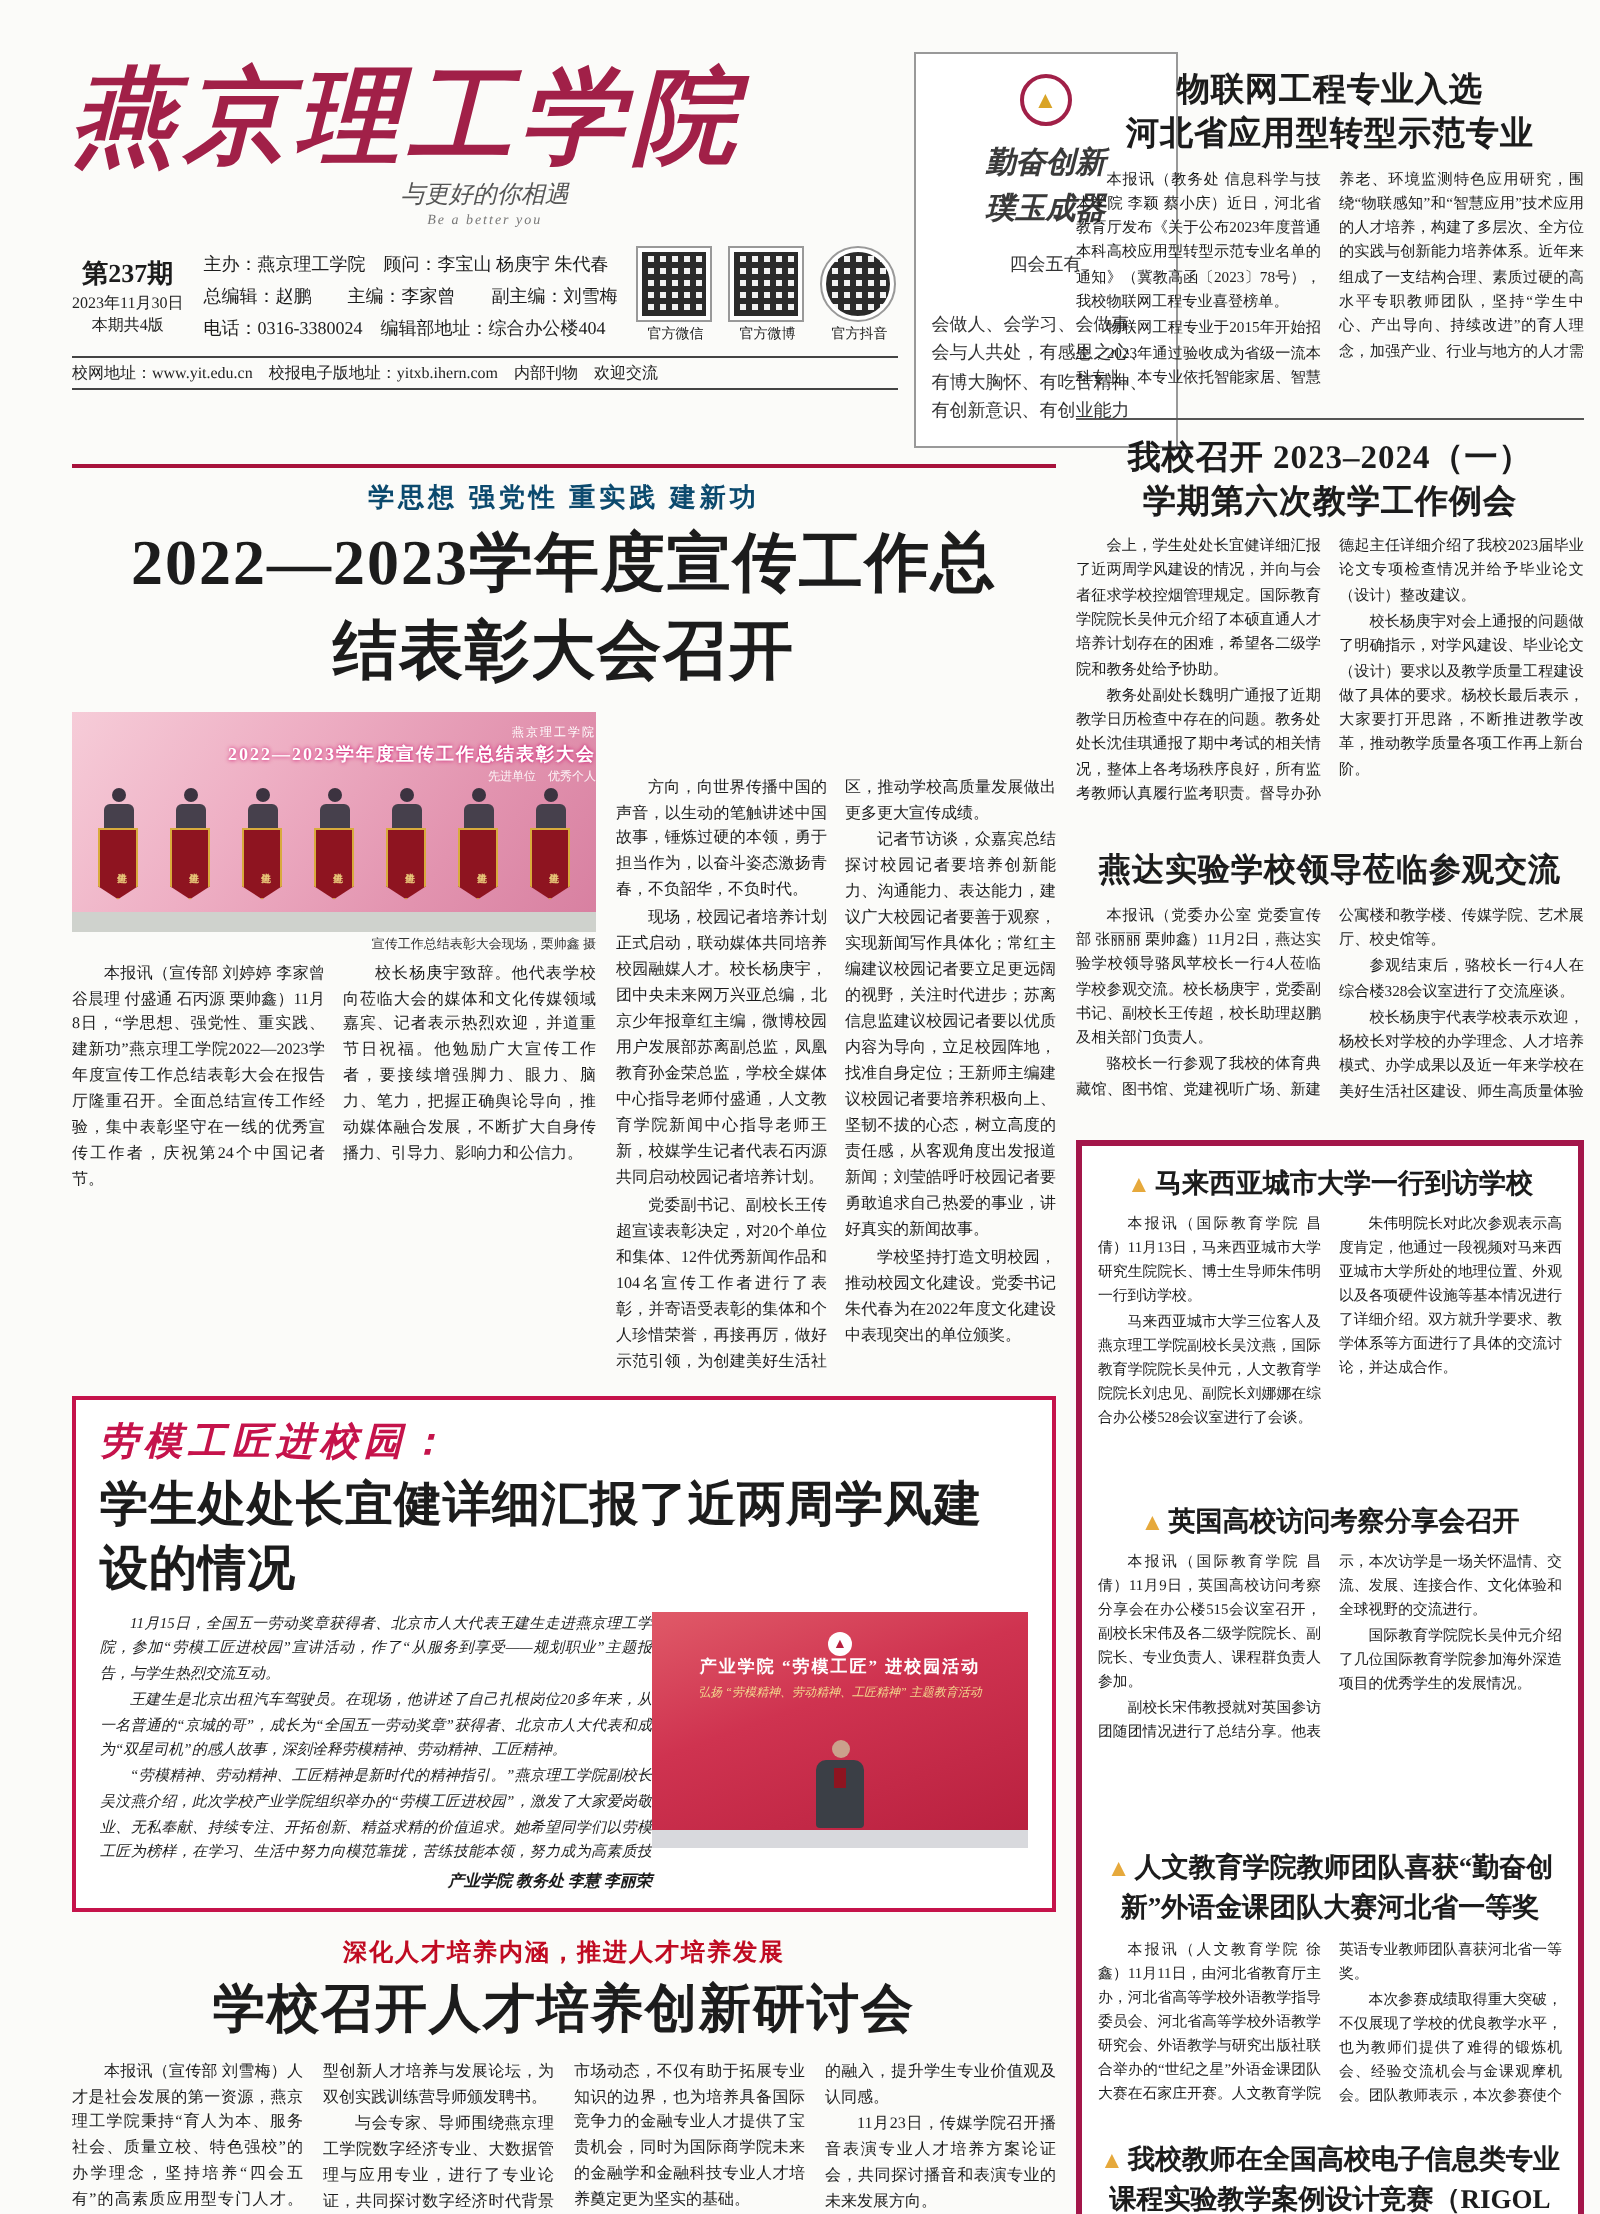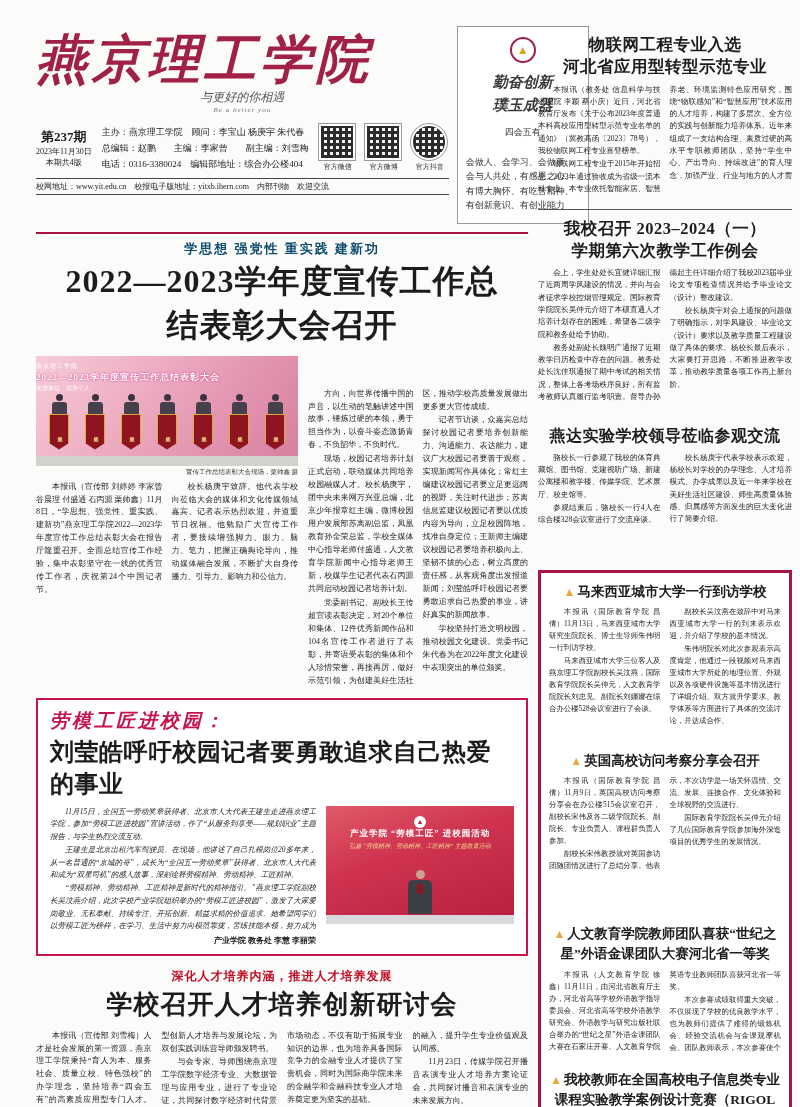--- a/index.html
+++ b/index.html
@@ -66,21 +66,21 @@
   .cols2 { column-count:2; column-gap:9px; }
   .cols4 { column-count:4; column-gap:10px; }
 
   
   .main-art { display:flex; gap:10px; }
   .main-left { width:262px; flex-shrink:0; }
   .photo1 {
     width:262px; height:110px; position:relative; overflow:hidden;
     background:linear-gradient(125deg,#f6ccd8 0%,#eeafc4 35%,#e293af 70%,#d77fa0 100%);
   }
-  .photo1 .ban { text-align:left; color:#fff; }
+  .photo1 .ban { text-align:right; color:#fff; }
   .photo1 .b0 { font-size:6px; margin-top:6px; letter-spacing:1px; }
   .photo1 .b1 { font-size:9px; font-weight:bold; letter-spacing:1px; text-shadow:0 0 2px #c06; }
   .photo1 .b2 { font-size:6px; opacity:.9; }
   .people { position:absolute; left:10px; right:10px; top:38px; display:flex; justify-content:space-between; }
   .person { width:26px; display:flex; flex-direction:column; align-items:center; }
   .person .head { width:7px; height:7px; border-radius:50%; background:#3c3340; }
   .person .torso { width:15px; height:14px; border-radius:3px 3px 0 0; background:#46404c; margin-top:1px; }
   .pennant { width:20px; height:36px; background:#8e1420; border:1px solid #d8ab3c;
     clip-path:polygon(0 0,100% 0,100% 82%,50% 100%,0 82%); margin-top:-2px;
     display:flex; align-items:center; justify-content:center; }
@@ -88,24 +88,24 @@
   .floor1 { position:absolute; bottom:0; left:0; right:0; height:10px; background:#cfd2cd; }
   .caption { font-size:6.5px; color:#333; text-align:right; margin:2px 0 4px; }
   .main-right { width:220px;margin-top:32px; }
   .main-left .under { height:186px; }
   .main-right .btxt { height:300px; }
 
   
   .labor-box { border:2px solid #c5134b; background:#fff; margin-top:10px; padding:8px 12px 8px; }
   .labor-script { font-style:italic; font-weight:bold; color:#c5134b; font-size:19px; letter-spacing:3px; }
   .labor-head { font-weight:bold; font-size:24px; letter-spacing:.5px; margin:2px 0 6px; }
-  .labor-flex { display:flex; gap:10px; }
+  .labor-flex { display:flex; }
   .labor-text { flex:1; font-style:italic; font-size:7.5px; line-height:1.7; text-align:justify; height:126px; overflow:hidden; }
   .labor-text p { text-indent:2em; }
-  .labor-byline { text-align:right; font-weight:bold; font-size:8px; margin-top:3px; }
+  .labor-byline { text-align:right; font-weight:bold; font-style:italic; font-size:8px; margin-top:3px; }
   .photo2 { width:188px; height:118px; flex-shrink:0; position:relative; overflow:hidden;
     background:linear-gradient(160deg,#e05a68 0%,#cf3350 40%,#b71f3e 100%); }
   .photo2 .ban { text-align:center; margin-top:10px; }
   .photo2 .b1 { color:#fff; font-weight:bold; font-size:8.5px; letter-spacing:1px; }
   .photo2 .b2 { color:#f3d98d; font-size:6px; font-style:italic; margin-top:2px; }
   .photo2 .logo { width:12px; height:12px; border-radius:50%; background:#fff; margin:4px auto 0;
      display:flex;align-items:center;justify-content:center;color:#b71f3e;font-size:7px;}
   .figure2 { position:absolute; left:50%; transform:translateX(-50%); bottom:10px; width:30px; }
   .figure2 .head { width:9px;height:9px;border-radius:50%;background:#caa18c;margin:0 auto; }
   .figure2 .body { width:24px;height:34px;border-radius:5px 5px 2px 2px;background:#3b3f46;margin:1px auto 0;position:relative; }
@@ -265,21 +265,21 @@
               <p>党委副书记、副校长王传超宣读表彰决定，对20个单位和集体、12件优秀新闻作品和104名宣传工作者进行了表彰，并寄语受表彰的集体和个人珍惜荣誉，再接再厉，做好示范引领，为创建美好生活社区，推动学校高质量发展做出更多更大宣传成绩。</p>
               <p>记者节访谈，众嘉宾总结探讨校园记者要培养创新能力、沟通能力、表达能力，建议广大校园记者要善于观察，实现新闻写作具体化；常红主编建议校园记者要立足更远阔的视野，关注时代进步；苏离信息监建议校园记者要以优质内容为导向，立足校园阵地，找准自身定位；王新师主编建议校园记者要培养积极向上、坚韧不拔的心态，树立高度的责任感，从客观角度出发报道新闻；刘莹皓呼吁校园记者要勇敢追求自己热爱的事业，讲好真实的新闻故事。</p>
               <p>学校坚持打造文明校园，推动校园文化建设。党委书记朱代春为在2022年度文化建设中表现突出的单位颁奖。</p>
             </div>
         </div>
       </div>
     </div>
 
     <div class="labor-box">
       <div class="labor-script">劳模工匠进校园：</div>
-      <div class="labor-head">刘莹皓呼吁校园记者要勇敢追求自己热爱的事业</div>
+      <div class="labor-head">学生处处长宜健详细汇报了近两周学风建设的情况</div>
       <div class="labor-flex">
         <div style="flex:1;min-width:0;">
           <div class="labor-text">
               <p>11月15日，全国五一劳动奖章获得者、北京市人大代表王建生走进燕京理工学院，参加“劳模工匠进校园”宣讲活动，作了“从服务到享受——规划职业”主题报告，与学生热烈交流互动。</p>
               <p>王建生是北京出租汽车驾驶员。在现场，他讲述了自己扎根岗位20多年来，从一名普通的“京城的哥”，成长为“全国五一劳动奖章”获得者、北京市人大代表和成为“双星司机”的感人故事，深刻诠释劳模精神、劳动精神、工匠精神。</p>
               <p>“劳模精神、劳动精神、工匠精神是新时代的精神指引。”燕京理工学院副校长吴汶燕介绍，此次学校产业学院组织举办的“劳模工匠进校园”，激发了大家爱岗敬业、无私奉献、持续专注、开拓创新、精益求精的价值追求。她希望同学们以劳模工匠为榜样，在学习、生活中努力向模范靠拢，苦练技能本领，努力成为高素质技术技能型人才，以实际行动成就梦想、报效祖国。</p>
             </div>
           <div class="labor-byline">产业学院 教务处 李慧 李丽荣</div>
         </div>
         <div class="photo2">
@@ -335,46 +335,46 @@
       <div class="btxt cols2 h-meet">
           <p>会上，学生处处长宜健详细汇报了近两周学风建设的情况，并向与会者征求学校控烟管理规定。国际教育学院院长吴仲元介绍了本硕直通人才培养计划存在的困难，希望各二级学院和教务处给予协助。</p>
           <p>教务处副处长魏明广通报了近期教学日历检查中存在的问题。教务处处长沈佳琪通报了期中考试的相关情况，整体上各考场秩序良好，所有监考教师认真履行监考职责。督导办孙德起主任详细介绍了我校2023届毕业论文专项检查情况并给予毕业论文（设计）整改建议。</p>
           <p>校长杨庚宇对会上通报的问题做了明确指示，对学风建设、毕业论文（设计）要求以及教学质量工程建设做了具体的要求。杨校长最后表示，大家要打开思路，不断推进教学改革，推动教学质量各项工作再上新台阶。</p>
         </div>
     </div>
 
     <div class="r-art">
       <div class="r-head small">燕达实验学校领导莅临参观交流</div>
       <div class="btxt cols2 h-yanda">
+          <p>本报讯（党委办公室 党委宣传部 张丽丽 栗帅鑫）11月2日，燕达实验学校领导骆凤苹校长一行4人莅临学校参观交流。校长杨庚宇，党委副书记、副校长王传超，校长助理赵鹏及相关部门负责人。</p>
           <p>骆校长一行参观了我校的体育典藏馆、图书馆、党建视听广场、新建公寓楼和教学楼、传媒学院、艺术展厅、校史馆等。</p>
           <p>参观结束后，骆校长一行4人在综合楼328会议室进行了交流座谈。</p>
           <p>校长杨庚宇代表学校表示欢迎，杨校长对学校的办学理念、人才培养模式、办学成果以及近一年来学校在美好生活社区建设、师生高质量体验感、归属感等方面发生的巨大变化进行了简要介绍。</p>
         </div>
     </div>
 
     <div class="red-box">
       <div class="box-art">
         <div class="box-head"><span class="tri">▲</span><span>马来西亚城市大学一行到访学校</span></div>
         <div class="btxt cols2 hb1">
             <p>本报讯（国际教育学院 昌倩）11月13日，马来西亚城市大学研究生院院长、博士生导师朱伟明一行到访学校。</p>
             <p>马来西亚城市大学三位客人及燕京理工学院副校长吴汶燕，国际教育学院院长吴仲元，人文教育学院院长刘忠见、副院长刘娜娜在综合办公楼528会议室进行了会谈。</p>
-            <p>副校长吴汶燕在致辞中对马来西亚城市大学一行的到来表示欢迎，并介绍了学校的基本情况。</p>
             <p>朱伟明院长对此次参观表示高度肯定，他通过一段视频对马来西亚城市大学所处的地理位置、外观以及各项硬件设施等基本情况进行了详细介绍。双方就升学要求、教学体系等方面进行了具体的交流讨论，并达成合作。</p>
           </div>
       </div>
       <div class="box-art">
         <div class="box-head"><span class="tri">▲</span><span>英国高校访问考察分享会召开</span></div>
         <div class="btxt cols2 hb2">
             <p>本报讯（国际教育学院 昌倩）11月9日，英国高校访问考察分享会在办公楼515会议室召开，副校长宋伟及各二级学院院长、副院长、专业负责人、课程群负责人参加。</p>
             <p>副校长宋伟教授就对英国参访团随团情况进行了总结分享。他表示，本次访学是一场关怀温情、交流、发展、连接合作、文化体验和全球视野的交流进行。</p>
             <p>国际教育学院院长吴仲元介绍了几位国际教育学院参加海外深造项目的优秀学生的发展情况。</p>
           </div>
       </div>
       <div class="box-art">
-        <div class="box-head"><span class="tri">▲</span><span>人文教育学院教师团队喜获“世纪之星”外语金课团队大赛河北省一等奖</span></div>
+        <div class="box-head"><span class="tri">▲</span><span>人文教育学院教师团队喜获“勤奋创新”外语金课团队大赛河北省一等奖</span></div>
         <div class="btxt cols2 hb3">
             <p>本报讯（人文教育学院 徐鑫）11月11日，由河北省教育厅主办，河北省高等学校外语教学指导委员会、河北省高等学校外语教学研究会、外语教学与研究出版社联合举办的“世纪之星”外语金课团队大赛在石家庄开赛。人文教育学院英语专业教师团队喜获河北省一等奖。</p>
             <p>本次参赛成绩取得重大突破，不仅展现了学校的优良教学水平，也为教师们提供了难得的锻炼机会、经验交流机会与金课观摩机会。团队教师表示，本次参赛使个人教学技能得到了提升，也学习到了新知识，锻炼了教学能力。</p>
           </div>
       </div>
       <div class="box-art">
         <div class="box-head"><span class="tri">▲</span><span>我校教师在全国高校电子信息类专业课程实验教学案例设计竞赛（RIGOL杯）中喜获佳绩</span></div>
 
       </div>
     </div>

